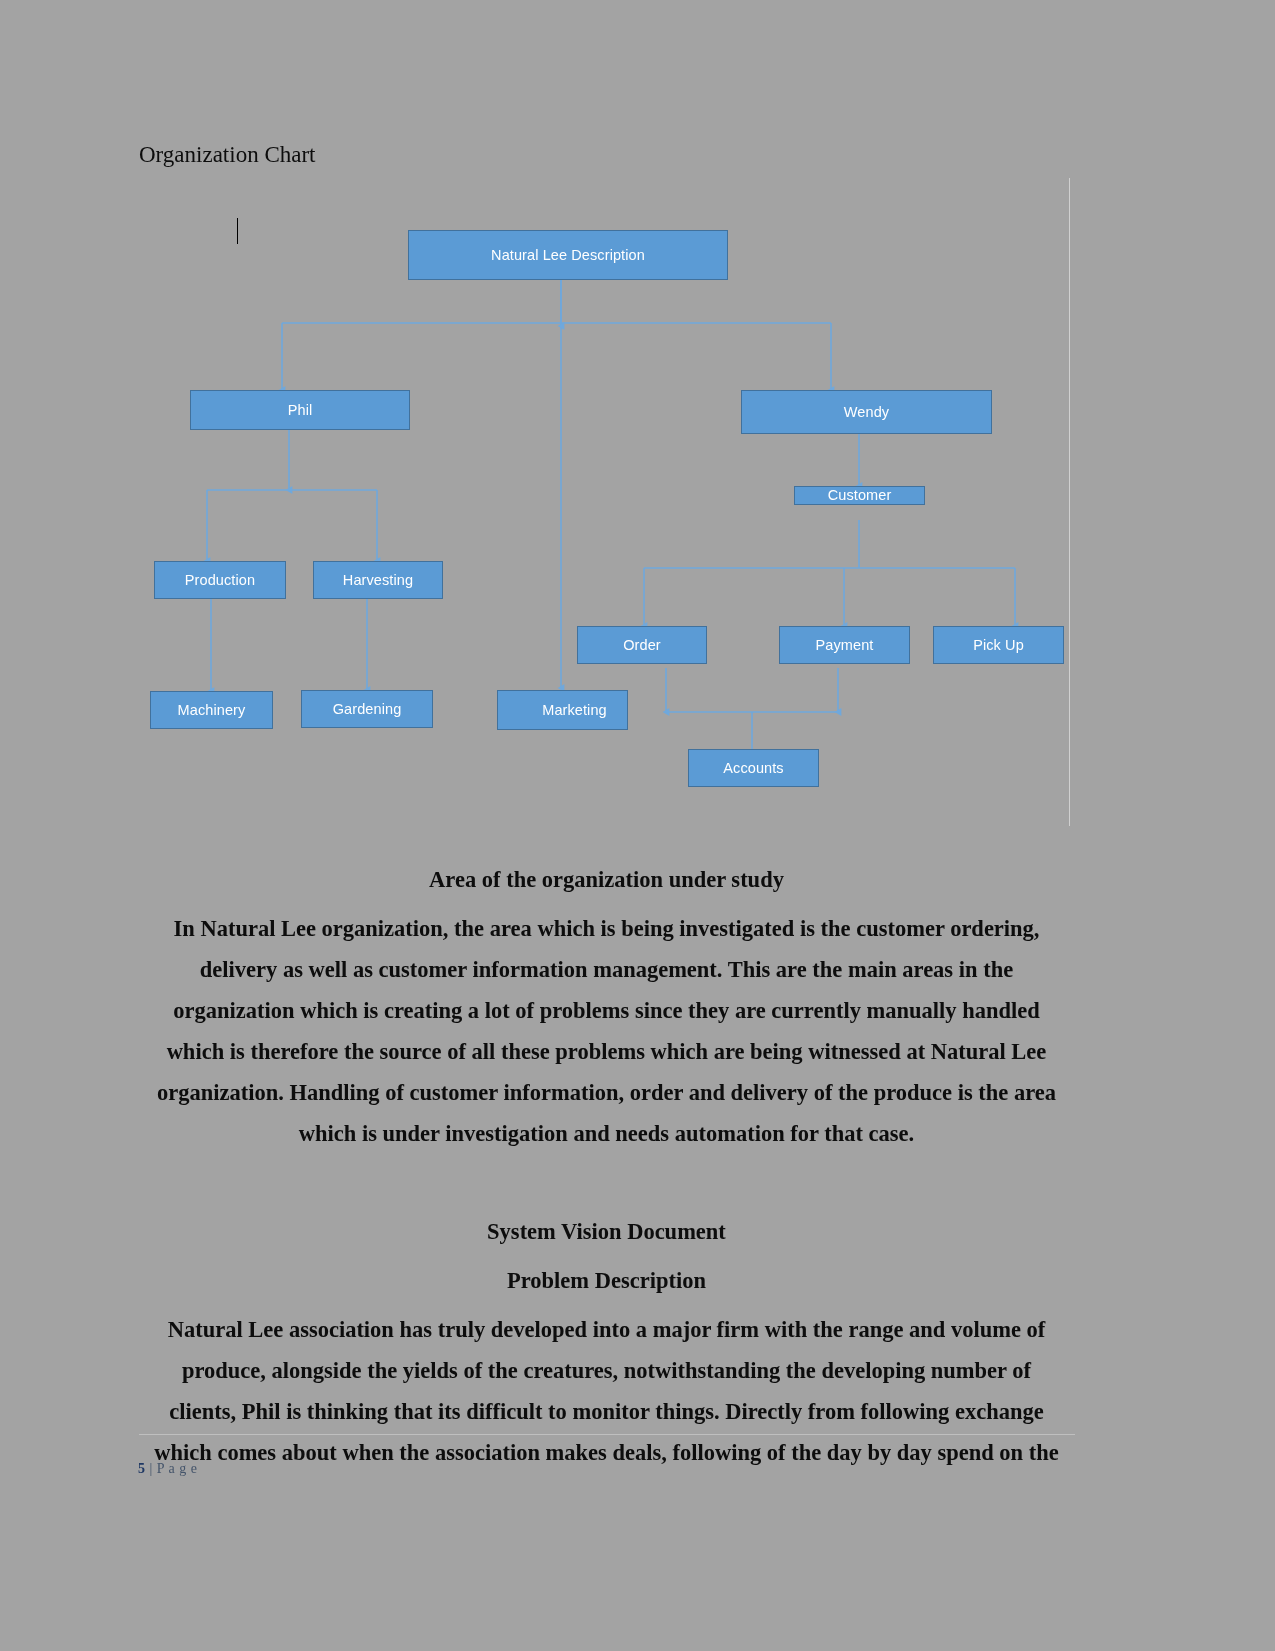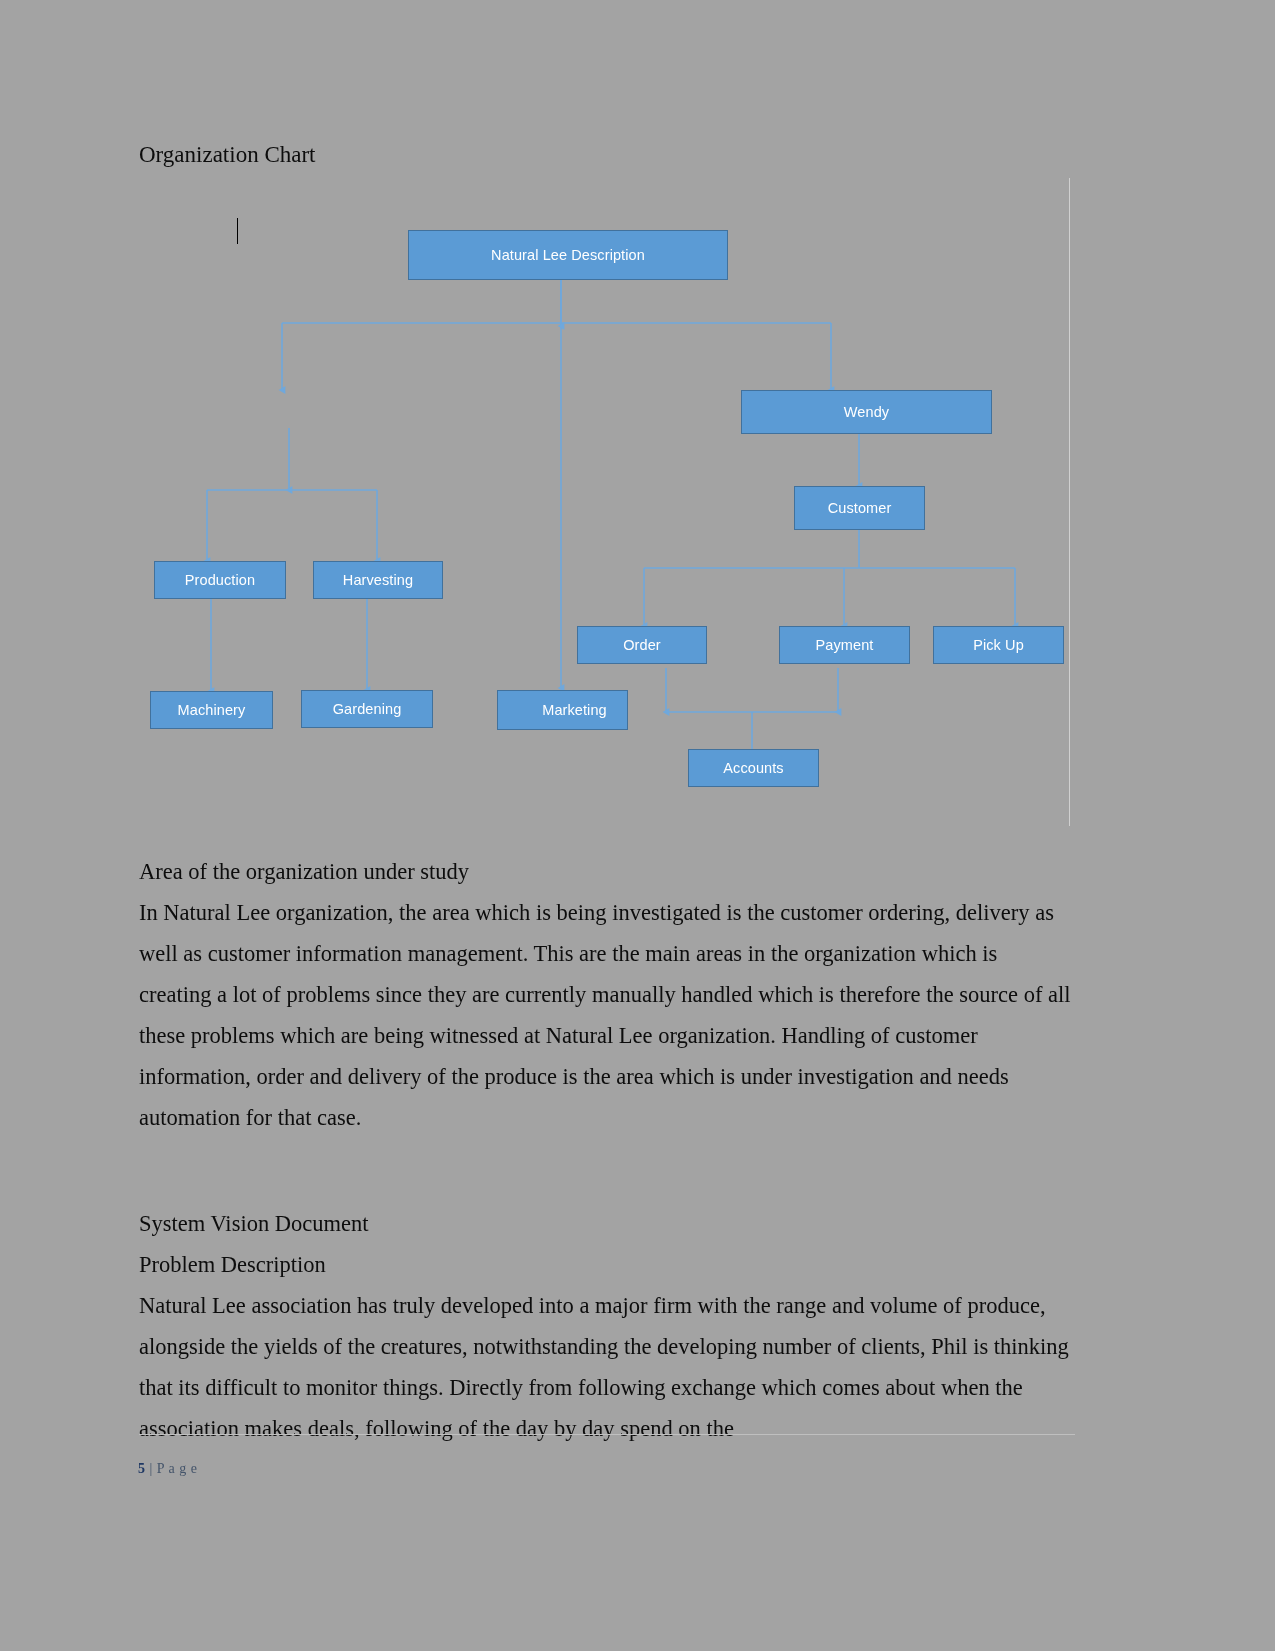--- a/index.html
+++ b/index.html
@@ -27,26 +27,26 @@
     color: #0d0d0d;
   }
 
   .section {
     position: absolute;
     left: 139px;
     width: 935px;
   }
   .section p,
   .section h2 {
-    margin: 0;
-    font-weight: normal;
+    margin: 8px;
+    font-weight: bold;
     font-size: 22.5px;
     line-height: 41px;
     color: #0d0d0d;
-    text-align: left;
+    text-align: center;
   }
   .section .heading {
     font-size: 22.5px;
   }
 
   #area-section { top: 851px; }
   #vision-section { top: 1203px; }
 
   .body-para {
     white-space: normal;
@@ -180,30 +180,31 @@
         <path d="M699,490 L699,534" marker-end="url(#arr)"></path>
 
         <path d="M527,534 L699,534"></path>
 
         <path d="M613,534 L613,590" marker-end="url(#arr)"></path>
       </g>
     </svg>
 
     <div class="node" style="left:269px; top:52px; width:320px; height:50px;">Natural Lee Description</div>
 
+    <div class="node" style="left:51px; top:212px; width:220px; height:40px;">Phil</div>
 
     <div class="node" style="left:602px; top:212px; width:251px; height:44px;">Wendy</div>
 
     <div class="node" style="left:358px; top:512px; width:131px; height:40px;padding-left:24px;">Marketing</div>
 
     <div class="node" style="left:15px; top:383px; width:132px; height:38px;">Production</div>
 
     <div class="node" style="left:174px; top:383px; width:130px; height:38px;">Harvesting</div>
 
-    <div class="node" style="left:655px; top:308px; width:131px; height:44px;">Customer</div>
+    <div class="node" style="left:655px; top:308px; width:131px; height:19px;">Customer</div>
 
     <div class="node" style="left:11px; top:513px; width:123px; height:38px;">Machinery</div>
 
     <div class="node" style="left:162px; top:512px; width:132px; height:38px;">Gardening</div>
 
     <div class="node" style="left:438px; top:448px; width:130px; height:38px;">Order</div>
 
     <div class="node" style="left:640px; top:448px; width:131px; height:38px;">Payment</div>
 
     <div class="node" style="left:794px; top:448px; width:131px; height:38px;">Pick Up</div>

